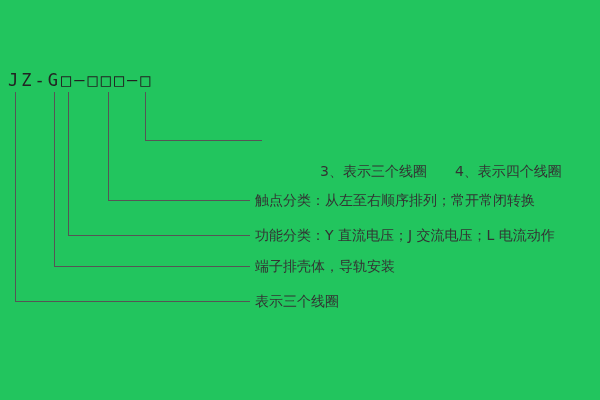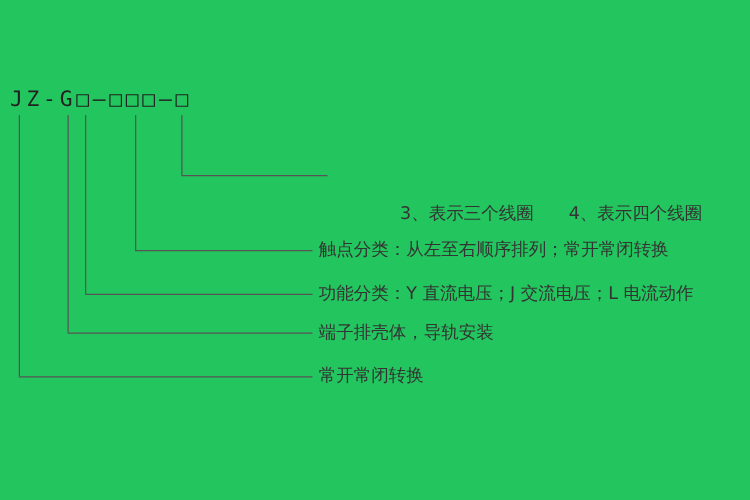--- a/index.html
+++ b/index.html
@@ -67,15 +67,15 @@
 
 
   <div class="label" style="left:320px; top:163px;">3、表示三个线圈　　4、表示四个线圈</div>
 
   <div class="label" style="left:255px; top:227px;">功能分类：Y 直流电压；J 交流电压；L 电流动作</div>
 
   <div class="label" style="left:255px; top:192px;">触点分类：从左至右顺序排列；常开常闭转换</div>
 
   <div class="label" style="left:255px; top:258px;text-align:center;">端子排壳体，导轨安装</div>
 
-  <div class="label" style="left:255px; top:293px;">常开常闭转换</div>
+  <div class="label" style="left:255px; top:293px;">表示三个线圈</div>
 
 </div>
 
 </body></html>

